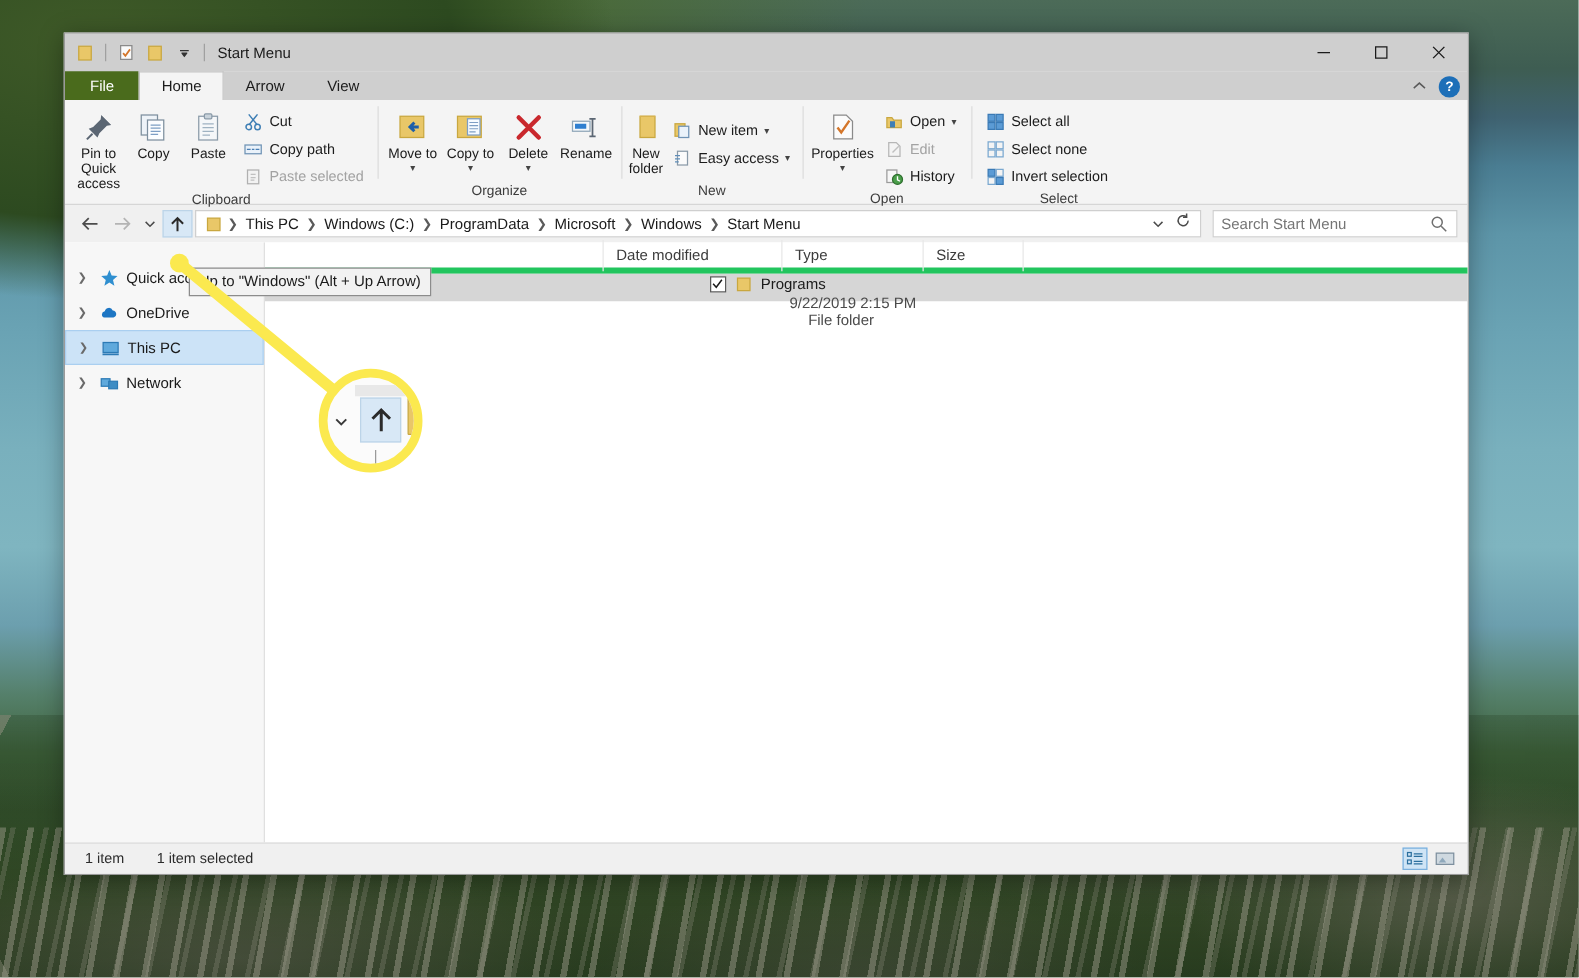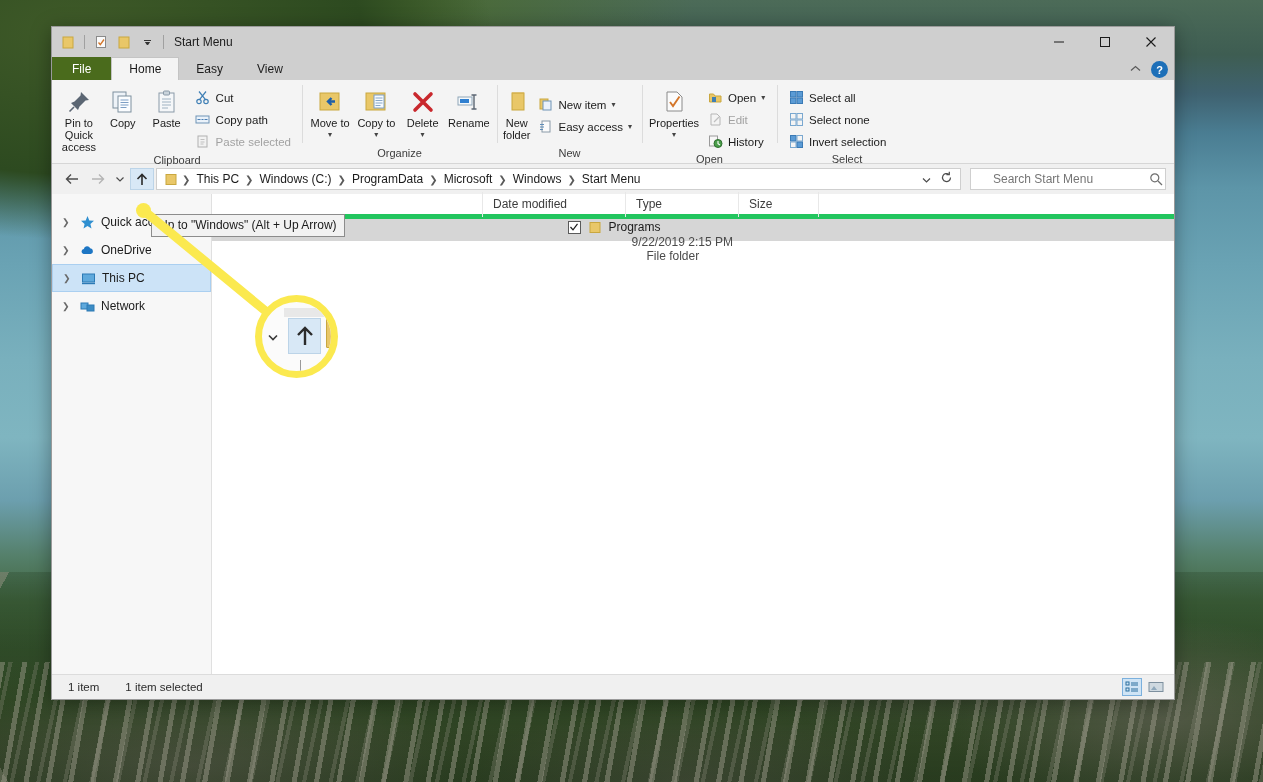--- a/index.html
+++ b/index.html
@@ -147,21 +147,21 @@
   .navbtn.small { width: 16px; font-size: 10px; }
   .crumbbox {
     flex: 1; height: 22px; background: #fff; border: 1px solid #cfcfcf;
     display: flex; align-items: center; padding: 0 4px; min-width: 0;
   }
   .crumb { font-size: 12px; color: #1b1b1b; padding: 0 5px; white-space: nowrap; }
   .crumb-sep { font-size: 10px; color: #5a5a5a; padding: 0 1px; }
   .crumbbox-tail { margin-left: auto; display: flex; align-items: center; gap: 8px; padding-right: 3px; }
   .searchbox {
     width: 196px; height: 22px; background: #fff; border: 1px solid #cfcfcf;
-    display: flex; align-items: center; padding: 0 22px; margin-left: 7px;
+    display: flex; align-items: center; padding: 0 6px; margin-left: 7px;
   }
   .searchbox input {
     border: none; outline: none; flex: 1; font-size: 12px; color: #6f6f6f;
     font-family: "Liberation Sans", sans-serif; background: transparent;
   }
 
   
   .wbody { flex: 1; display: flex; background: #fff; min-height: 0; }
   .navpane {
     width: 160px; background: #f7f7f7; border-right: 1px solid #e0e0e0;
@@ -297,21 +297,21 @@
           <svg width="12" height="12" viewBox="0 0 12 12">
               <path d="M1.5 1.5 L10.5 10.5 M10.5 1.5 L1.5 10.5" stroke="currentColor" stroke-width="1.1"></path>
             </svg>
         </div>
       </div>
     </div>
 
     <div class="tabstrip">
       <div class="tab file">File</div>
       <div class="tab active">Home</div>
-      <div class="tab">Easy</div>
+      <div class="tab">Arrow</div>
       <div class="tab">View</div>
       <div class="ribbon-right">
         <span class="chev-up">
           <svg width="13" height="9" viewBox="0 0 13 9">
               <path d="M2 6.5 L6.5 2.5 L11 6.5" stroke="#5a5a5a" stroke-width="1.2" fill="none"></path>
             </svg>
         </span>
         <span class="help-icon">?</span>
       </div>
     </div>

